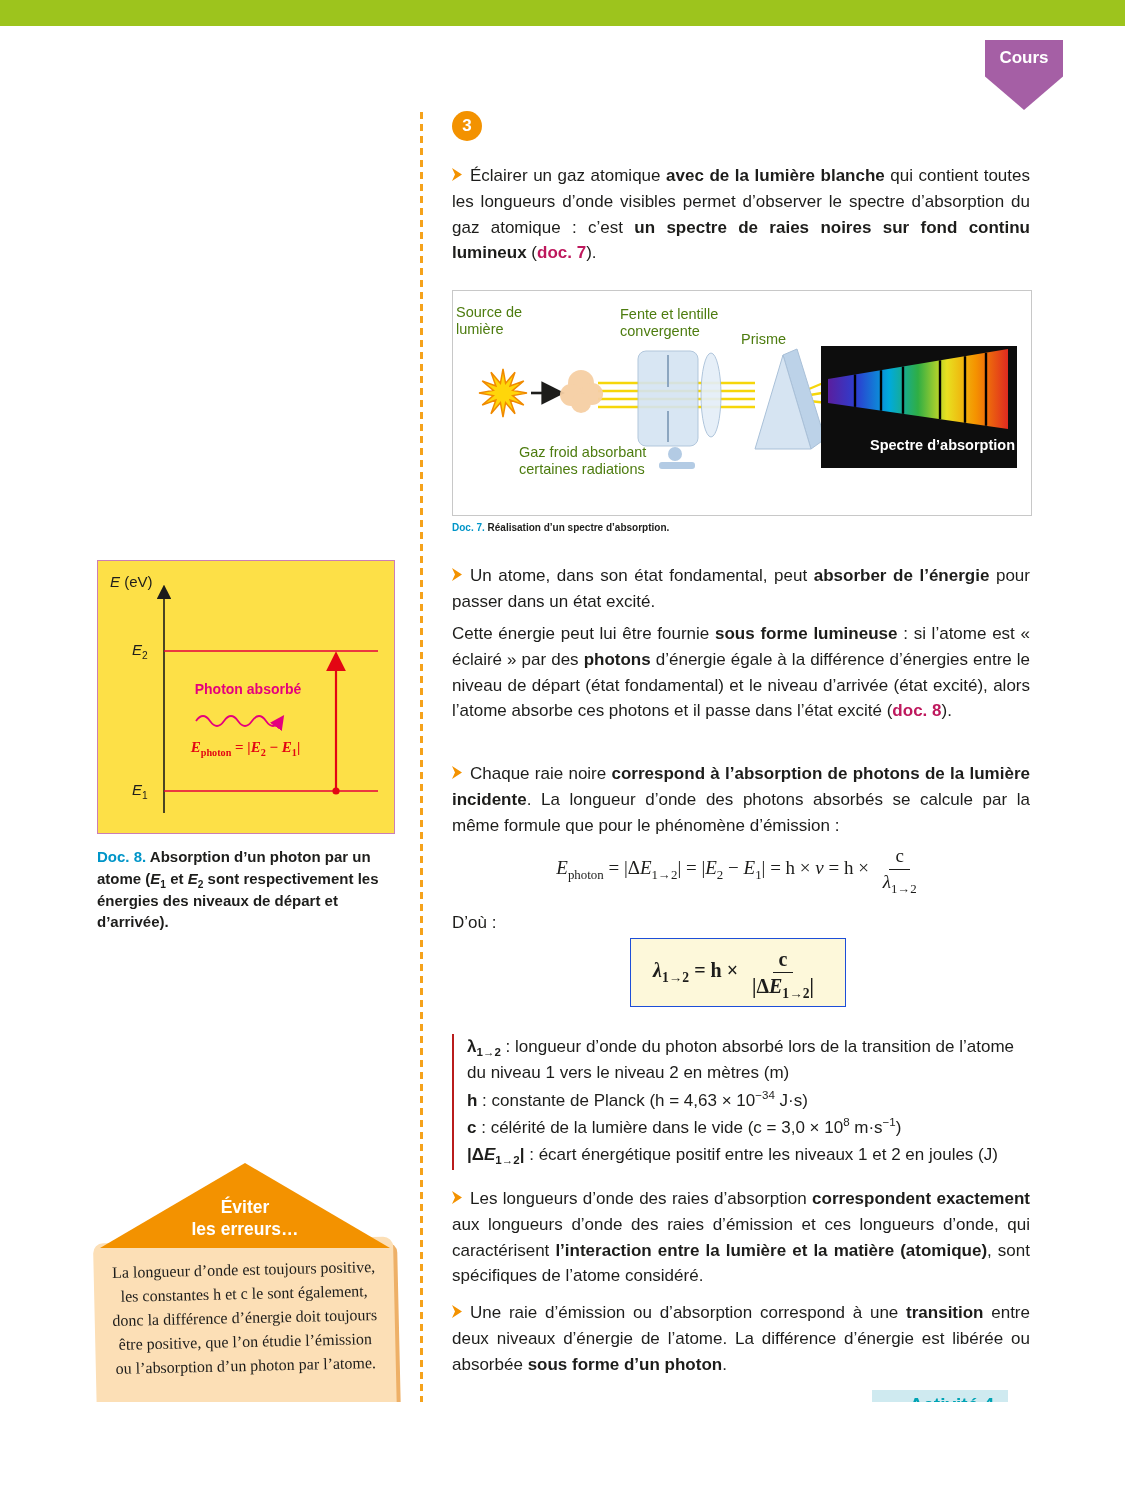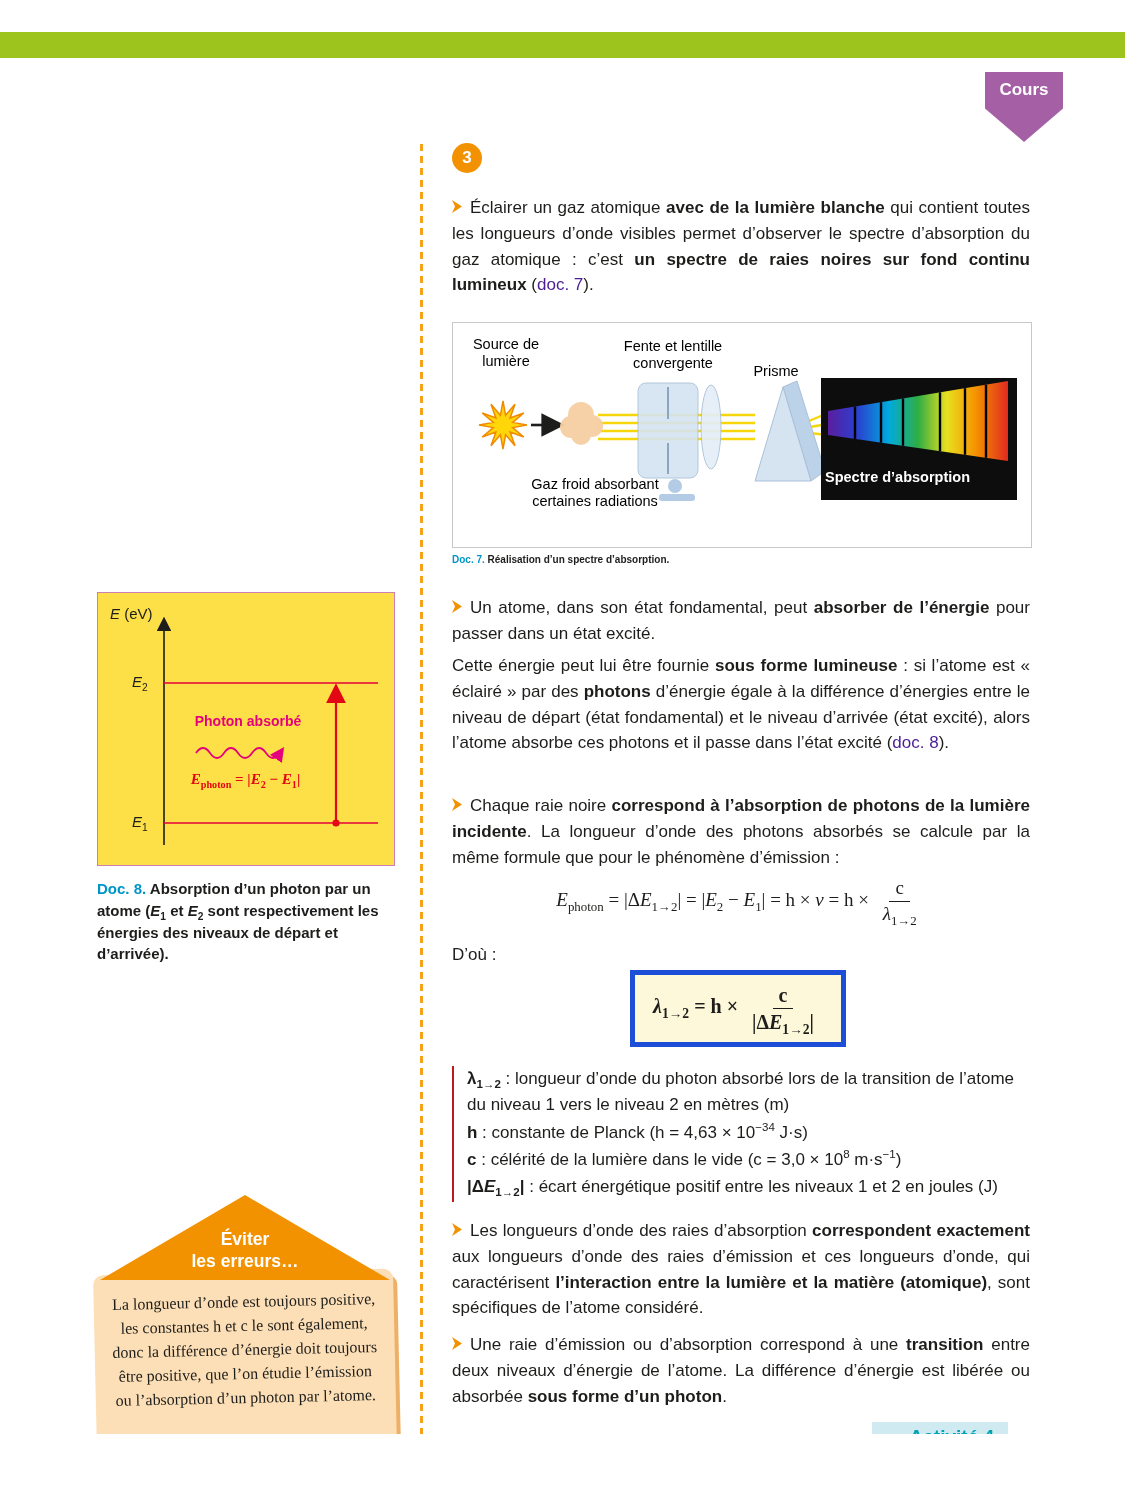--- a/index.html
+++ b/index.html
@@ -1,54 +1,54 @@
 <!DOCTYPE html>
 <html><head>
 <meta charset="utf-8">
 <style>
   html,body{margin:0;padding:0;background:#fff;}
   body{font-family:"Liberation Sans",sans-serif;color:#1d1d1b;}
-  .page{position:relative;width:1125px;height:1402px;background:#fff;overflow:hidden;margin-top:32px;}
+  .page{position:relative;width:1125px;height:1402px;background:#fff;overflow:hidden;}
   .abs{position:absolute;}
   .b{font-weight:bold;}
   .i{font-style:italic;}
   sub{font-size:68%;line-height:0;}
   sup{font-size:68%;line-height:0;}
-  .doclink{color:#4c1d95;font-weight:normal;}
+  .doclink{color:#be185d;font-weight:bold;}
 
   .topbar{left:0;top:0;width:1125px;height:26px;background:#9dc41d;}
   .cours-tab{left:985px;top:40px;width:78px;height:70px;background:#a55fa5;
     clip-path:polygon(0 0,100% 0,100% 52%,50% 100%,0 52%);}
   .cours-tab span{display:block;text-align:center;color:#fff;font-weight:bold;font-size:17px;padding-top:8px;}
 
   .sep{left:420px;top:112px;width:3px;height:1325px;
     background:repeating-linear-gradient(to bottom,#f5a21b 0 7px,transparent 7px 12px);}
 
   .sec-circle{left:452px;top:111px;width:30px;height:30px;border-radius:50%;background:#f39200;
     color:#fff;font-weight:bold;font-size:17px;text-align:center;line-height:30px;}
   .sec-title{left:494px;top:113px;font-size:21px;font-weight:bold;color:#f39200;}
 
   .para{width:578px;font-size:17px;line-height:1.52;text-align:justify;}
   .bul::before{content:"";display:inline-block;width:10px;height:13px;background:#f39200;
     clip-path:polygon(0 0,100% 50%,0 100%,30% 50%);margin-right:8px;}
 
   .figure7{left:452px;top:290px;width:578px;height:224px;border:1px solid #c8c8c8;background:#fff;}
-  .fig-label{position:absolute;font-size:14.5px;line-height:1.2;text-align:center;color:#000000;}
-  .spectre-label{position:absolute;font-size:14.5px;font-weight:bold;color:#fff;text-align:left;}
+  .fig-label{position:absolute;font-size:14.5px;line-height:1.2;text-align:left;color:#4d7c0f;}
+  .spectre-label{position:absolute;font-size:14.5px;font-weight:bold;color:#fff;text-align:right;}
 
   .doc-caption{width:578px;font-size:10px;font-weight:bold;line-height:1.45;}
   .doc-label{color:#0095c8;font-weight:bold;}
 
   .math{font-family:"Liberation Serif",serif;}
   .formula-main{left:452px;top:846px;width:578px;text-align:center;font-size:19px;}
   .frac{display:inline-flex;flex-direction:column;align-items:center;vertical-align:middle;margin:0 3px;}
   .frac .num{display:block;padding:0 6px 2px;border-bottom:1.5px solid currentColor;line-height:1.1;}
   .frac .den{display:block;padding:2px 6px 0;line-height:1.1;}
 
-  .formula-box{left:630px;top:938px;width:216px;background:#fdf8da;border:5px solid #1d4ed8;
+  .formula-box{left:630px;top:938px;width:216px;background:#fdf8da;border:1px solid #1d4ed8;
     text-align:center;font-size:20px;font-weight:bold;padding:9px 6px;box-sizing:border-box;}
 
   .defs{left:452px;top:1034px;width:578px;border-left:2px solid #b91c1c;padding-left:13px;
     font-size:17px;line-height:1.55;box-sizing:border-box;}
   .defs > div{margin-bottom:1px;}
 
   .activity{left:872px;top:1390px;background:#cfeaf0;color:#00a3b4;font-weight:bold;
     font-size:19px;padding:4px 14px;}
 
   .footer{right:58px;top:1442px;font-size:14.5px;white-space:nowrap;}

